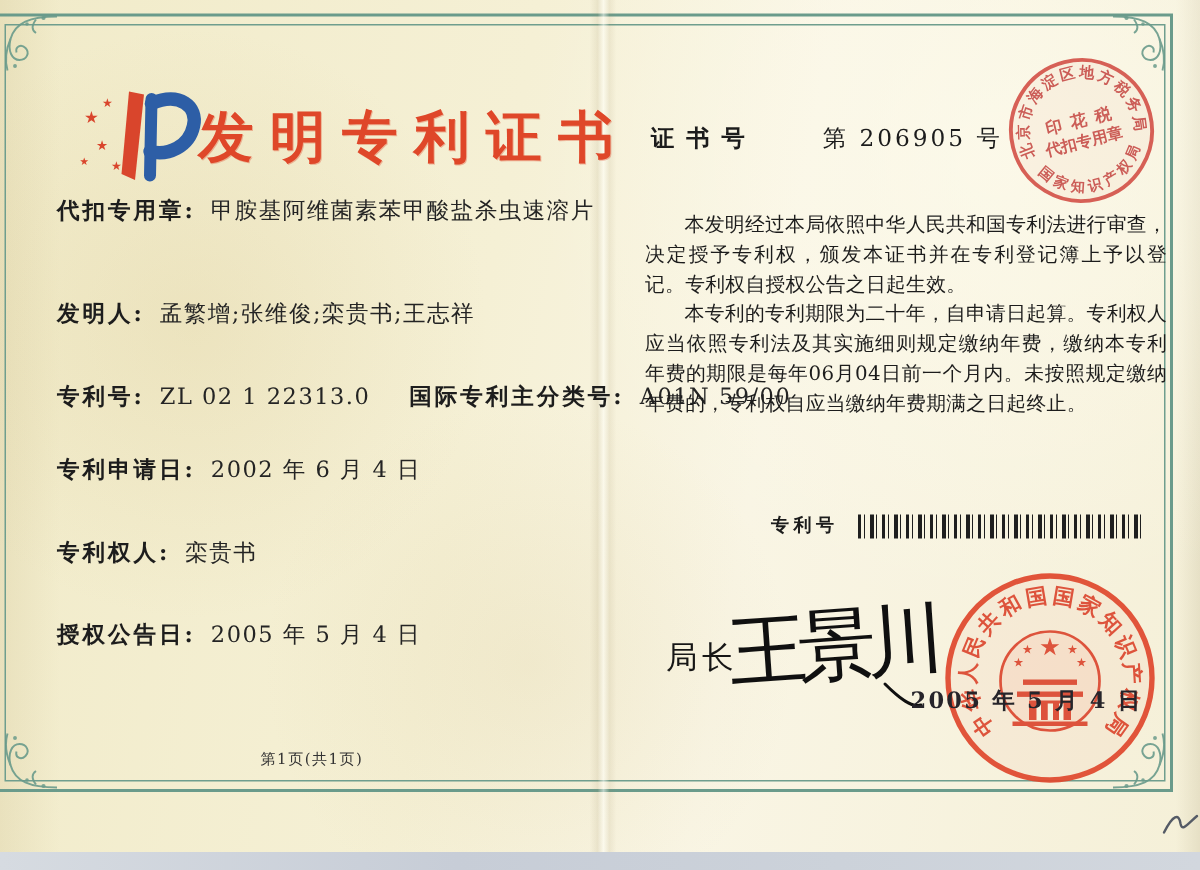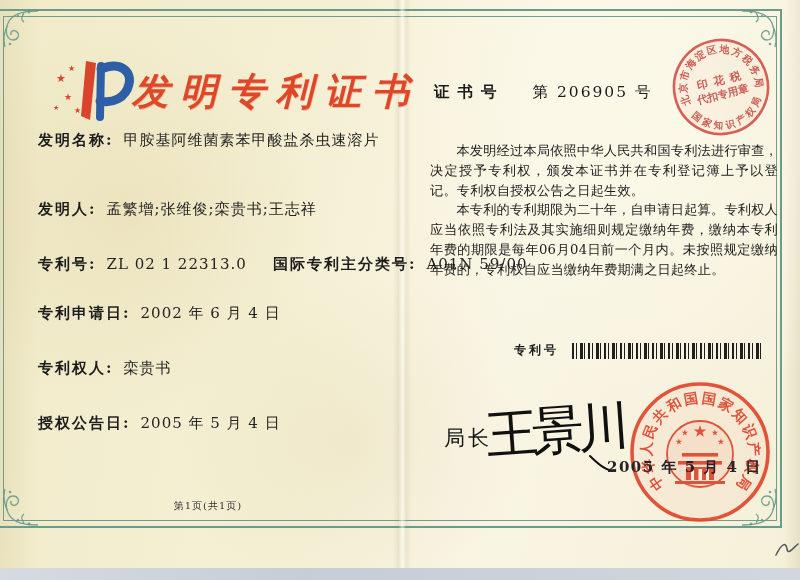--- a/index.html
+++ b/index.html
@@ -40,35 +40,34 @@
   .corner.tl{left:-2px;top:7px;}
   .corner.tr{left:740px;top:7px;transform:scaleX(-1);}
   .corner.bl{left:-2px;top:487px;transform:scaleY(-1);}
   .corner.br{left:740px;top:487px;transform:scale(-1,-1);}
   
   .logo{position:absolute;left:52px;top:58px;width:84px;height:66px;}
   .title{
     position:absolute;left:132px;top:67px;font-size:37px;font-weight:700;
     color:#df4729;letter-spacing:11px;white-space:nowrap;
     text-shadow:.6px .6px 0 rgba(223,71,41,.35);
-    font-style:italic;
   }
   .row{position:absolute;left:38px;font-size:15px;color:#1d1d1d;white-space:nowrap;}
   .row .lab{font-weight:700;letter-spacing:2px;margin-right:10px;}
   .row .val{font-weight:400;letter-spacing:1px;color:#242424;}
   .row .val.sp{margin-right:26px;}
   .r1{top:131px;} .r2{top:200px;text-align:right;} .r3{top:255px;} .r4{top:304px;} .r5{top:359px;} .r6{top:414px;}
   .page-footer{
     position:absolute;left:128px;top:499px;width:160px;text-align:center;
     font-size:10px;letter-spacing:1px;color:#333;
   }
   
   .cert-row{position:absolute;left:434px;top:82px;font-size:15.5px;color:#1c1c1c;white-space:nowrap;}
   .cert-row .lab{letter-spacing:8px;font-weight:600;}
-  .cert-row .val{margin-left:28px;letter-spacing:2px;}
+  .cert-row .val{margin-left:44px;letter-spacing:2px;}
   .body-text{position:absolute;left:430px;top:141px;width:348px;}
   .body-text p{
     margin:0;text-indent:2em;font-size:13.2px;line-height:19.8px;
     text-align:justify;color:#1c1c1c;letter-spacing:.2px;
   }
   .patent-no-lab{position:absolute;left:514px;top:342px;font-size:12px;letter-spacing:3px;font-weight:600;color:#1c1c1c;}
   .barcode{
     position:absolute;left:572px;top:343px;width:192px;height:16px;
     background:repeating-linear-gradient(90deg,
       #1f1f1f 0 2px,transparent 2px 4px,
@@ -161,21 +160,21 @@
         <text x="1" y="52" font-size="7">★</text>
         <text x="22" y="55" font-size="8">★</text>
       </g>
       <polygon points="34,3 44,5 38,62 29,58" fill="#d9452c"></polygon>
       <path d="M49,8 L48,59" stroke="#2d5ea6" stroke-width="8" stroke-linecap="round" fill="none"></path>
       <path d="M49,11 C68,3 80,13 77,26 C74,40 60,46 48,43" stroke="#2d5ea6" stroke-width="9" stroke-linecap="round" fill="none"></path>
     </svg>
     <div class="title">发明专利证书</div>
 
     <div class="row r1">
-      <span class="lab">发明名称:</span><span class="val">甲胺基阿维菌素苯甲酸盐杀虫速溶片</span>
+      <span class="lab">代扣专用章:</span><span class="val">甲胺基阿维菌素苯甲酸盐杀虫速溶片</span>
     </div>
     <div class="row r2">
       <span class="lab">发明人:</span><span class="val">孟繁增;张维俊;栾贵书;王志祥</span>
     </div>
     <div class="row r3">
       <span class="lab">专利号:</span><span class="val sp">ZL 02 1 22313.0</span><span class="lab">国际专利主分类号:</span><span class="val">A01N 59/00</span>
     </div>
     <div class="row r4">
       <span class="lab">专利申请日:</span><span class="val">2002 年 6 月 4 日</span>
     </div>

